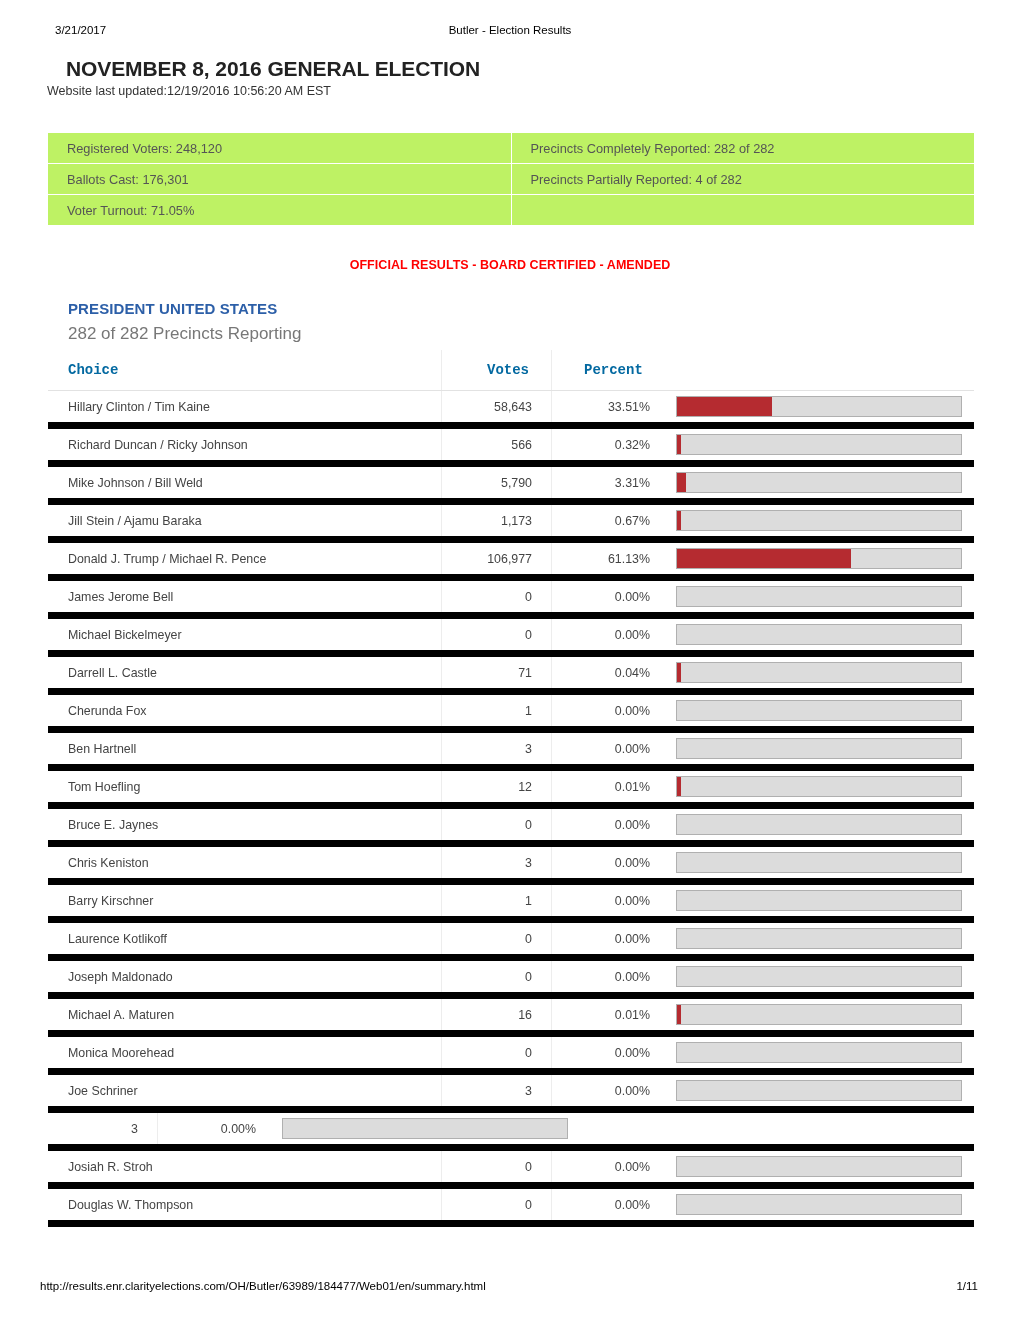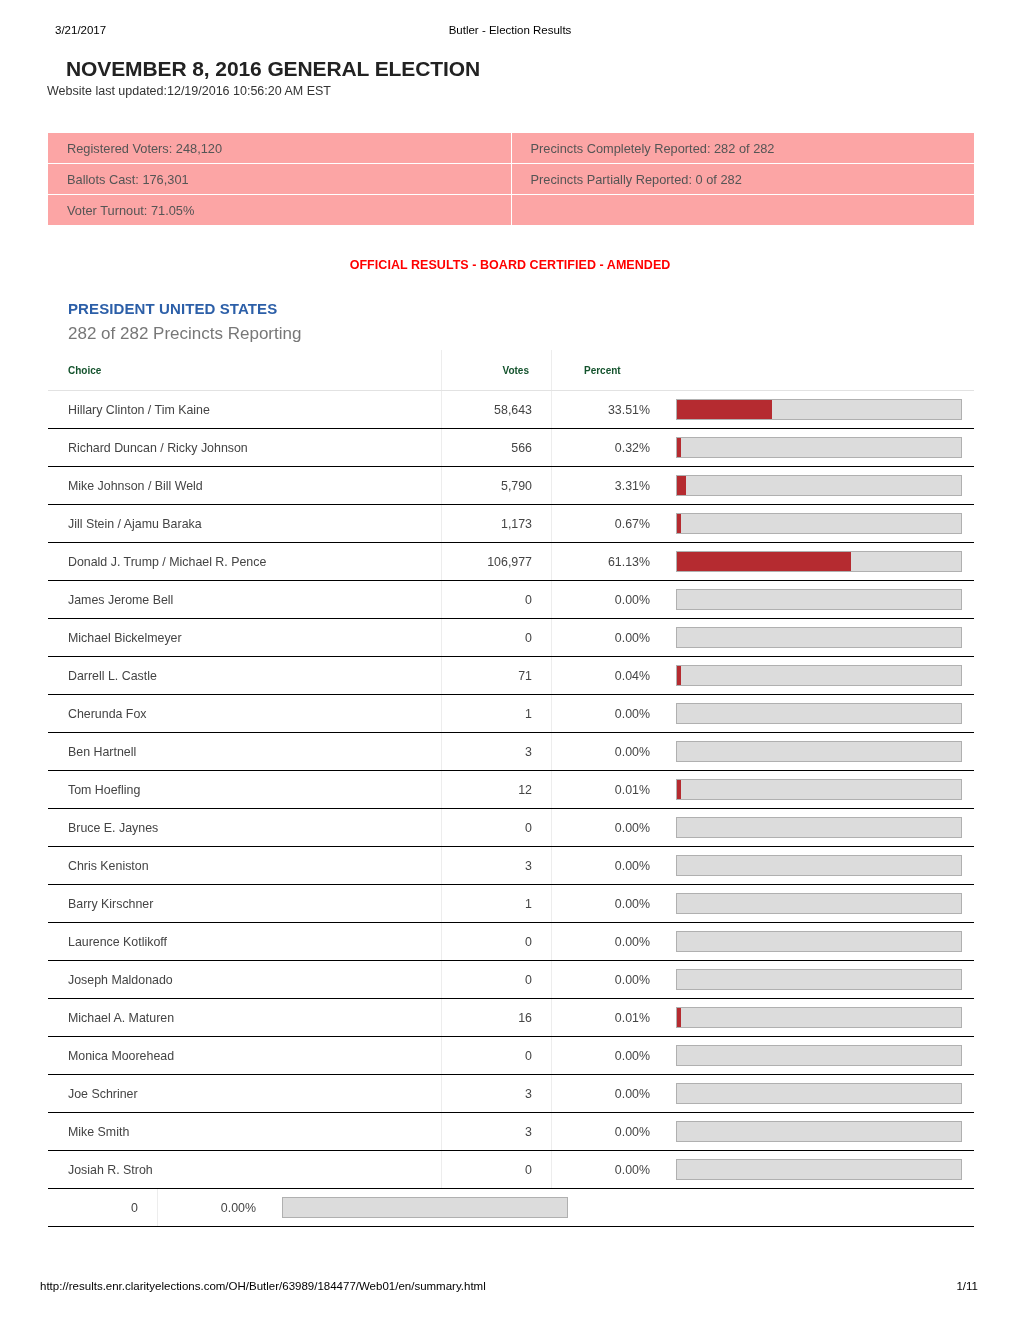--- a/index.html
+++ b/index.html
@@ -50,21 +50,21 @@
     position: absolute;
     left: 48px; top: 133px;
     width: 926px;
     display: grid;
     grid-template-columns: 1fr 1fr;
     grid-auto-rows: 30px;
     background: #ffffff;
     gap: 1px;
   }
   .sum-cell {
-    background: #fca5a5;
+    background: #bef264;
     display: flex;
     align-items: center;
     padding-left: 19px;
     font-size: 12.8px;
     color: #555555;
     overflow: hidden;
     white-space: nowrap;
   }
   .sum-cell.empty { }
 
@@ -99,21 +99,21 @@
 
   
   .results {
     position: absolute;
     left: 48px; top: 350px;
     width: 926px;
   }
   .row {
     display: flex;
     align-items: stretch;
-    border-bottom: 1px solid #000000;
+    border-bottom: 7px solid #000000;
     height: 38px;
   }
   .row.head {
     border-bottom: 1px solid #e2e2e2;
     height: 41px;
   }
   .c-choice {
     width: 394px;
     display: flex; align-items: center;
     padding-left: 20px;
@@ -140,23 +140,24 @@
   }
   .c-bar {
     flex: 1;
     display: flex; align-items: center;
     padding-left: 6px; padding-right: 12px;
   }
 
   .row.head .c-choice,
   .row.head .c-votes,
   .row.head .c-pct {
-    color: #14532d;
+    color: #0369a1;
     font-weight: bold;
-    font-size: 10px;
+    font-size: 14px;
+    font-family: Liberation Mono, monospace;
   }
   .row.head .c-votes { justify-content: flex-end; padding-right: 22px; }
   .row.head .c-pct { justify-content: flex-start; padding-left: 32px; padding-right: 0; }
   .row.head .c-bar { border: none; }
 
   
   .gauge {
     position: relative;
     width: 286px;
     height: 21px;
@@ -189,21 +190,21 @@
   <span class="ph-title">Butler - Election Results</span>
 </div>
 
 <div class="doc-title">NOVEMBER 8, 2016 GENERAL ELECTION</div>
 <div class="doc-sub">Website last updated:12/19/2016 10:56:20 AM EST</div>
 
 <div class="summary">
     <div class="sum-cell">Registered Voters: 248,120</div>
     <div class="sum-cell">Precincts Completely Reported: 282 of 282</div>
     <div class="sum-cell">Ballots Cast: 176,301</div>
-    <div class="sum-cell">Precincts Partially Reported: 0 of 282</div>
+    <div class="sum-cell">Precincts Partially Reported: 4 of 282</div>
     <div class="sum-cell">Voter Turnout: 71.05%</div>
     <div class="sum-cell empty"></div>
   </div>
 
 <div class="banner" style="color: rgb(255, 0, 0);">OFFICIAL RESULTS - BOARD CERTIFIED - AMENDED</div>
 
 <div class="contest-title" style="color: rgb(44, 95, 168);">PRESIDENT UNITED STATES</div>
 <div class="contest-sub">282 of 282 Precincts Reporting</div>
 
 <div class="results">
@@ -398,40 +399,40 @@
         <div class="c-choice">Joe Schriner</div>
         <div class="c-votes">3</div>
         <div class="c-pct">0.00%</div>
         <div class="c-bar">
           <div class="gauge" style="background: rgb(220, 220, 220);">
             <div class="gauge-fill" style="width: 0%; background: rgb(181, 43, 48);"></div>
           </div>
         </div>
       </div>
       <div class="row">
-        <div class="c-choice">Mike Smith</div>
         <div class="c-votes">3</div>
         <div class="c-pct">0.00%</div>
         <div class="c-bar">
           <div class="gauge" style="background: rgb(220, 220, 220);">
             <div class="gauge-fill" style="width: 0%; background: rgb(181, 43, 48);"></div>
           </div>
         </div>
       </div>
       <div class="row">
         <div class="c-choice">Josiah R. Stroh</div>
         <div class="c-votes">0</div>
         <div class="c-pct">0.00%</div>
         <div class="c-bar">
           <div class="gauge" style="background: rgb(220, 220, 220);">
             <div class="gauge-fill" style="width: 0%; background: rgb(181, 43, 48);"></div>
           </div>
         </div>
       </div>
       <div class="row">
+        <div class="c-choice">Douglas W. Thompson</div>
         <div class="c-votes">0</div>
         <div class="c-pct">0.00%</div>
         <div class="c-bar">
           <div class="gauge" style="background: rgb(220, 220, 220);">
             <div class="gauge-fill" style="width: 0%; background: rgb(181, 43, 48);"></div>
           </div>
         </div>
       </div>
     </div>
 </div>

